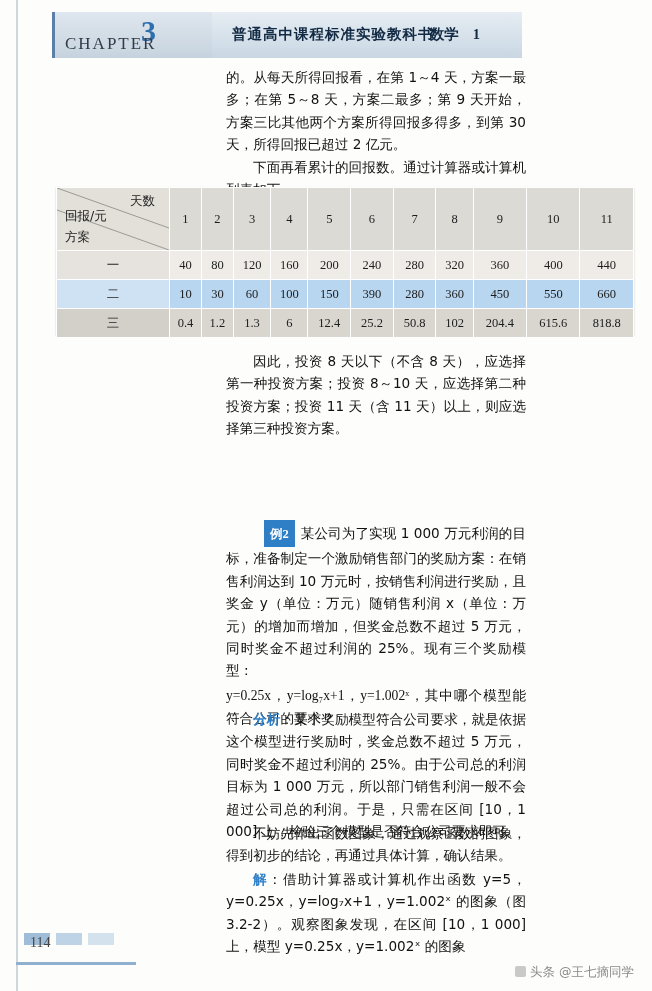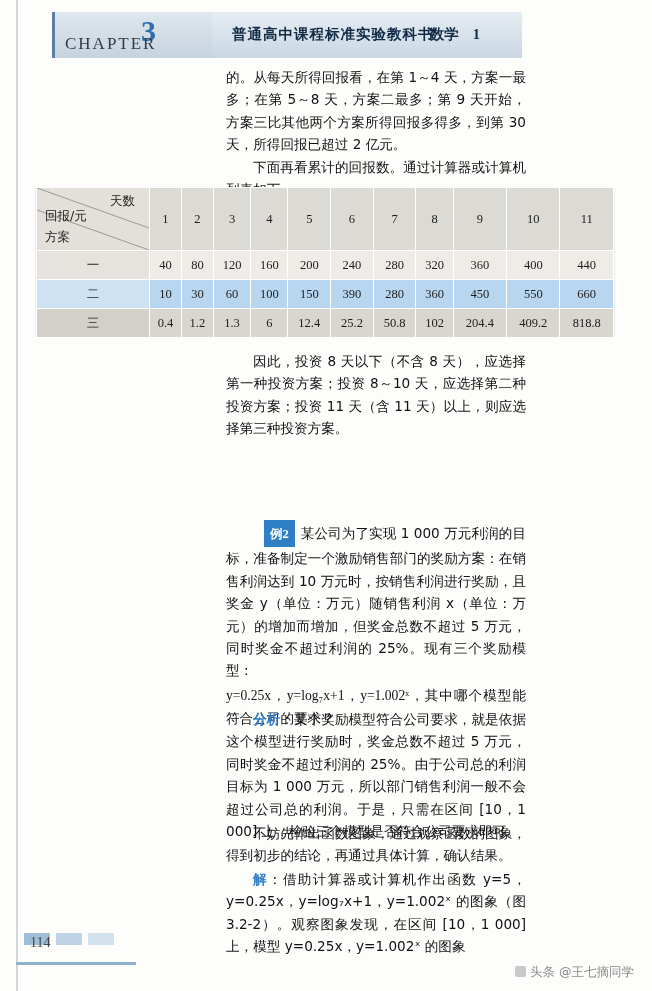--- a/index.html
+++ b/index.html
@@ -63,21 +63,21 @@
   }
   p.indent{text-indent:27px;}
   .blk{
     position:absolute;left:226px;width:300px;
     font-size:13.6px;line-height:22.4px;text-align:justify;
   }
   .rm{font-family:"Liberation Serif",serif;font-style:normal;}
 
   
   .table-wrap{
-    position:absolute;left:36px;top:187px;width:578px;height:148px;
+    position:absolute;left:56px;top:187px;width:578px;height:148px;
     background:#f97316;
     box-shadow:0 1px 2px rgba(0,0,0,.18);
   }
   table.data{
     border-collapse:collapse;width:578px;height:148px;
     font-family:"Liberation Serif",serif;
     font-size:12.5px;
   }
   table.data td{
     border:1px solid #ffffff;
@@ -249,21 +249,21 @@
         <td class="rowname">三</td>
         <td>0.4</td>
         <td>1.2</td>
         <td>1.3</td>
         <td>6</td>
         <td>12.4</td>
         <td>25.2</td>
         <td>50.8</td>
         <td>102</td>
         <td>204.4</td>
-        <td>409.2</td>
+        <td>615.6</td>
         <td>818.8</td>
       </tr>
     </tbody>
       </table>
   </div>
 
   <div class="blk" style="top:350px;">
     <p class="t indent">因此，投资 8 天以下（不含 8 天），应选择第一种投资方案；投资 8～10 天，应选择第二种投资方案；投资 11 天（含 11 天）以上，则应选择第三种投资方案。</p>
   </div>
 

